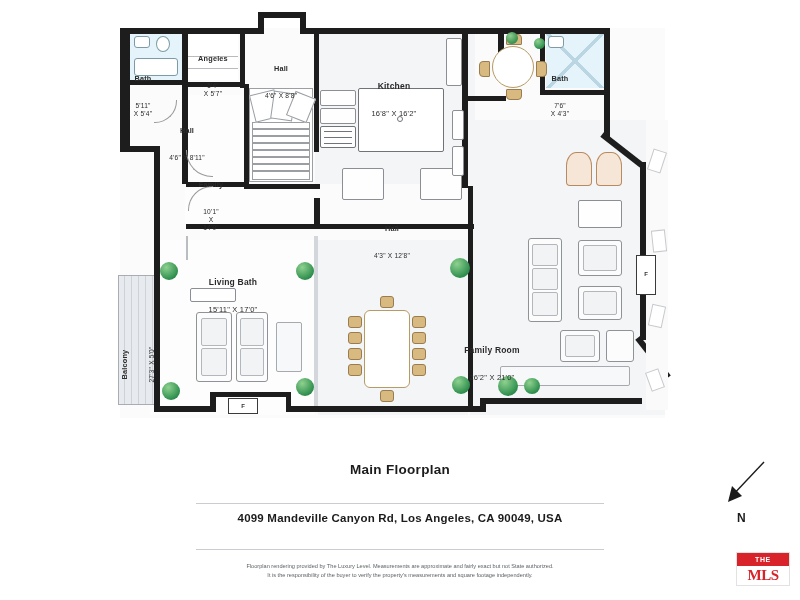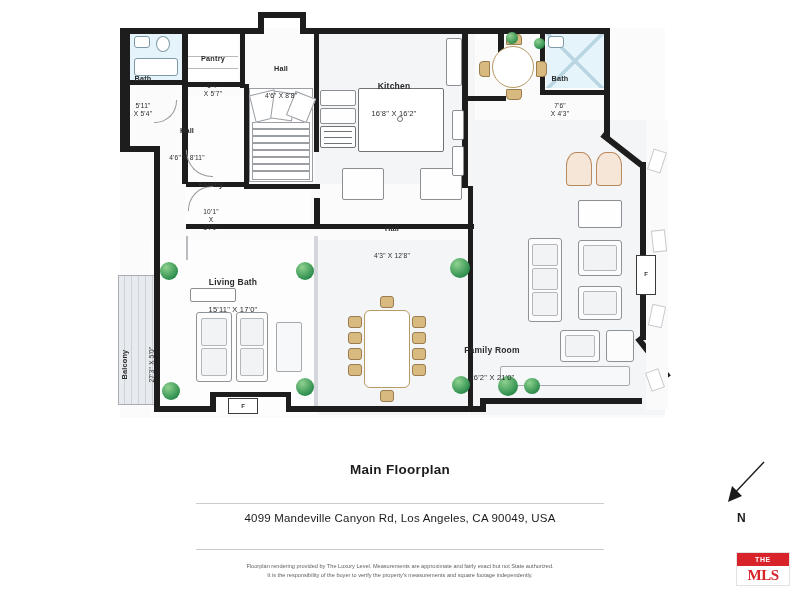--- a/index.html
+++ b/index.html
@@ -162,21 +162,21 @@
     font-size: 13.5px;
     font-weight: 700;
     color: #1b1b1b;
     letter-spacing: 0.3px;
   }
   .address {
     position: absolute;
     width: 100%;
     text-align: center;
     font-size: 11.5px;
-    font-weight: 400;
+    font-weight: 700;
     color: #1b1b1b;
     letter-spacing: 0.2px;
   }
   .disclaimer {
     position: absolute;
     width: 100%;
     text-align: center;
     font-size: 5.6px;
     color: #5d6165;
     line-height: 1.55;
@@ -421,21 +421,21 @@
   <div class="abs" style="left:188px; top:186px; width:24px; height:24px; border-left:1px solid #999; border-top:1px solid #999; border-radius:24px 0 0 0;"></div>
   <div class="abs" style="left:154px; top:100px; width:22px; height:22px; border-right:1px solid #999; border-bottom:1px solid #999; border-radius:0 0 22px 0;"></div>
 
   <div class="label small" style="left:116px; top:56px; width:54px;">
     <span class="nm">Bath</span>
     <span class="dm">5'11"
 X 5'4"</span>
   </div>
 
   <div class="label small" style="left:186px; top:36px; width:54px;">
-    <span class="nm">Pantry</span>
+    <span class="nm">Angeles</span>
     <span class="dm">5'4"
 X 5'7"</span>
   </div>
 
   <div class="label small" style="left:248px; top:46px; width:66px;">
     <span class="nm">Hall</span>
     <span class="dm">4'6" X 8'8"</span>
   </div>
 
   <div class="label" style="left:340px; top:62px; width:108px;">

